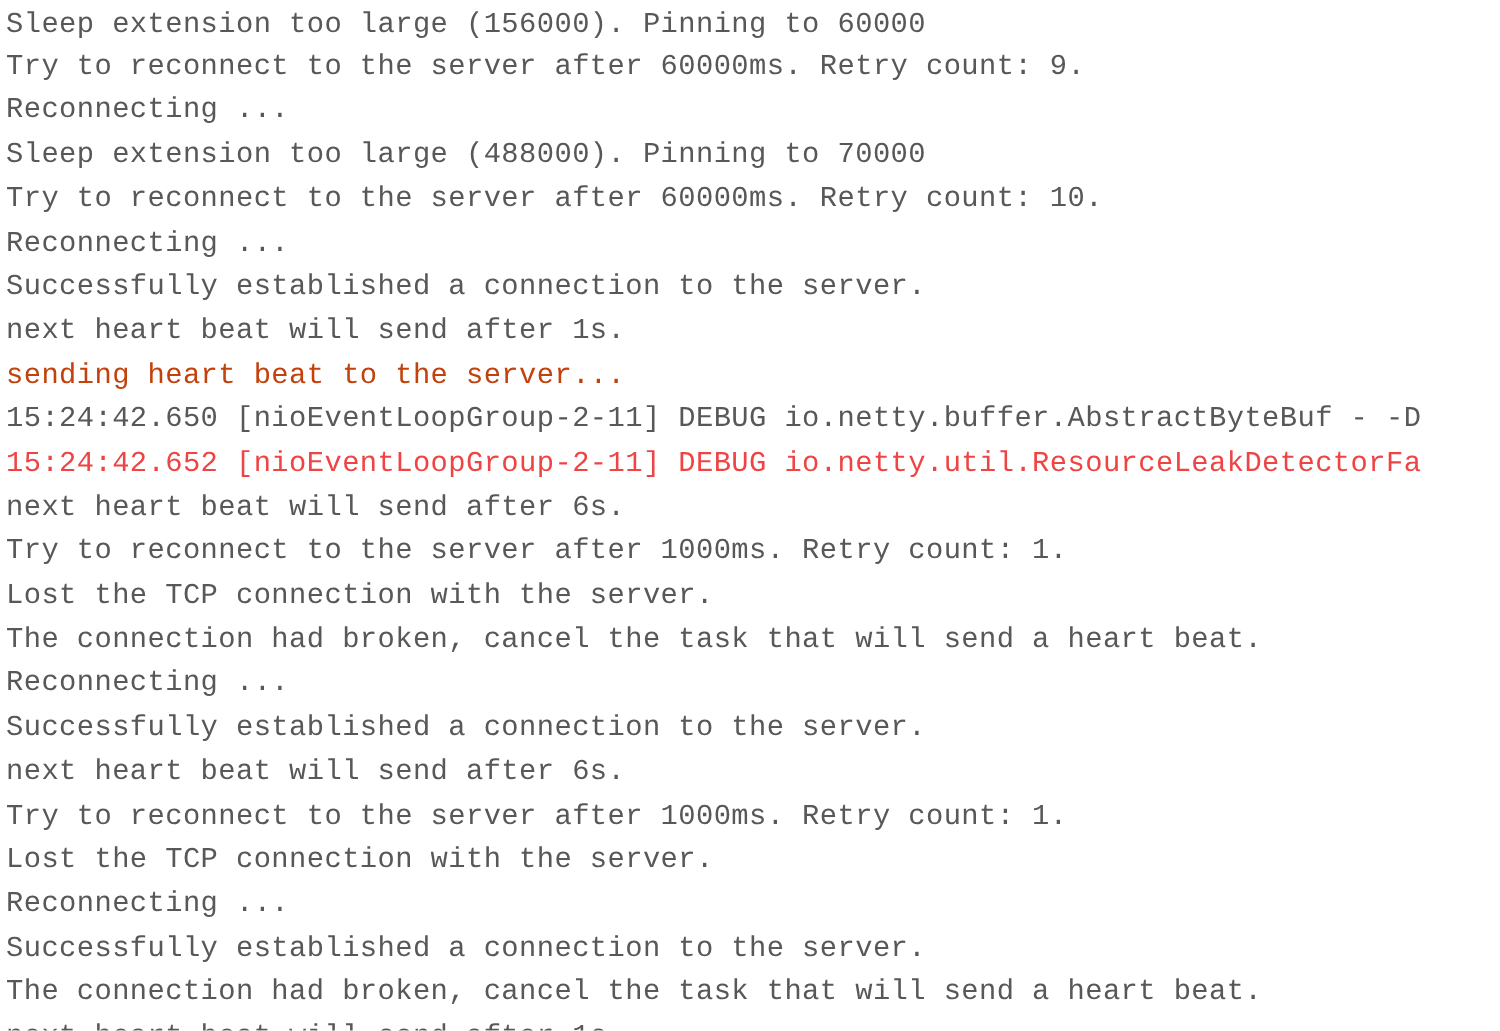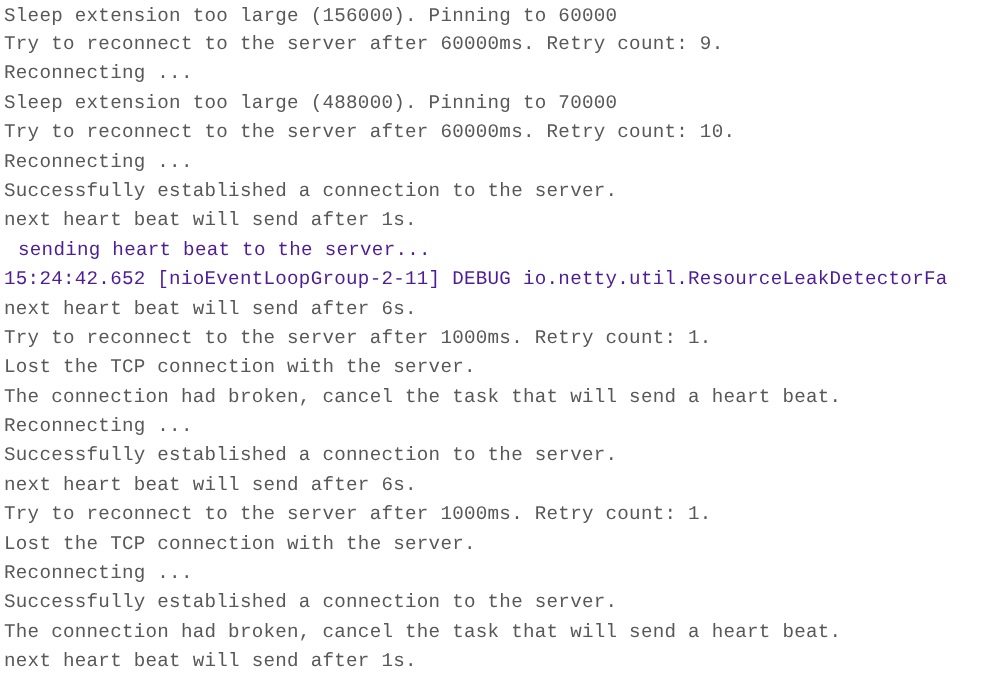--- a/index.html
+++ b/index.html
@@ -49,22 +49,23 @@
 
 <div id="console-output" style="background: rgb(255, 255, 255);">
     <div class="log-line first" style="color: rgb(88, 88, 88);">Sleep extension too large (156000). Pinning to 60000</div>
     <div class="log-line" style="color: rgb(88, 88, 88);">Try to reconnect to the server after 60000ms. Retry count: 9.</div>
     <div class="log-line" style="color: rgb(88, 88, 88);">Reconnecting ...</div>
     <div class="log-line" style="color: rgb(88, 88, 88);">Sleep extension too large (488000). Pinning to 70000</div>
     <div class="log-line" style="color: rgb(88, 88, 88);">Try to reconnect to the server after 60000ms. Retry count: 10.</div>
     <div class="log-line" style="color: rgb(88, 88, 88);">Reconnecting ...</div>
     <div class="log-line" style="color: rgb(88, 88, 88);">Successfully established a connection to the server.</div>
     <div class="log-line" style="color: rgb(88, 88, 88);">next heart beat will send after 1s.</div>
-    <div class="log-line" style="color: #4c1d95; margin-left: 14px;">sending heart beat to the server...</div>
-    <div class="log-line" style="color: #4c1d95;">15:24:42.652 [nioEventLoopGroup-2-11] DEBUG io.netty.util.ResourceLeakDetectorFa</div>
+    <div class="log-line" style="color: #c2410c;">sending heart beat to the server...</div>
+    <div class="log-line" style="color: rgb(88, 88, 88);">15:24:42.650 [nioEventLoopGroup-2-11] DEBUG io.netty.buffer.AbstractByteBuf - -D</div>
+    <div class="log-line" style="color: #ef4444;">15:24:42.652 [nioEventLoopGroup-2-11] DEBUG io.netty.util.ResourceLeakDetectorFa</div>
     <div class="log-line" style="color: rgb(88, 88, 88);">next heart beat will send after 6s.</div>
     <div class="log-line" style="color: rgb(88, 88, 88);">Try to reconnect to the server after 1000ms. Retry count: 1.</div>
     <div class="log-line" style="color: rgb(88, 88, 88);">Lost the TCP connection with the server.</div>
     <div class="log-line" style="color: rgb(88, 88, 88);">The connection had broken, cancel the task that will send a heart beat.</div>
     <div class="log-line" style="color: rgb(88, 88, 88);">Reconnecting ...</div>
     <div class="log-line" style="color: rgb(88, 88, 88);">Successfully established a connection to the server.</div>
     <div class="log-line" style="color: rgb(88, 88, 88);">next heart beat will send after 6s.</div>
     <div class="log-line" style="color: rgb(88, 88, 88);">Try to reconnect to the server after 1000ms. Retry count: 1.</div>
     <div class="log-line" style="color: rgb(88, 88, 88);">Lost the TCP connection with the server.</div>
     <div class="log-line" style="color: rgb(88, 88, 88);">Reconnecting ...</div>

